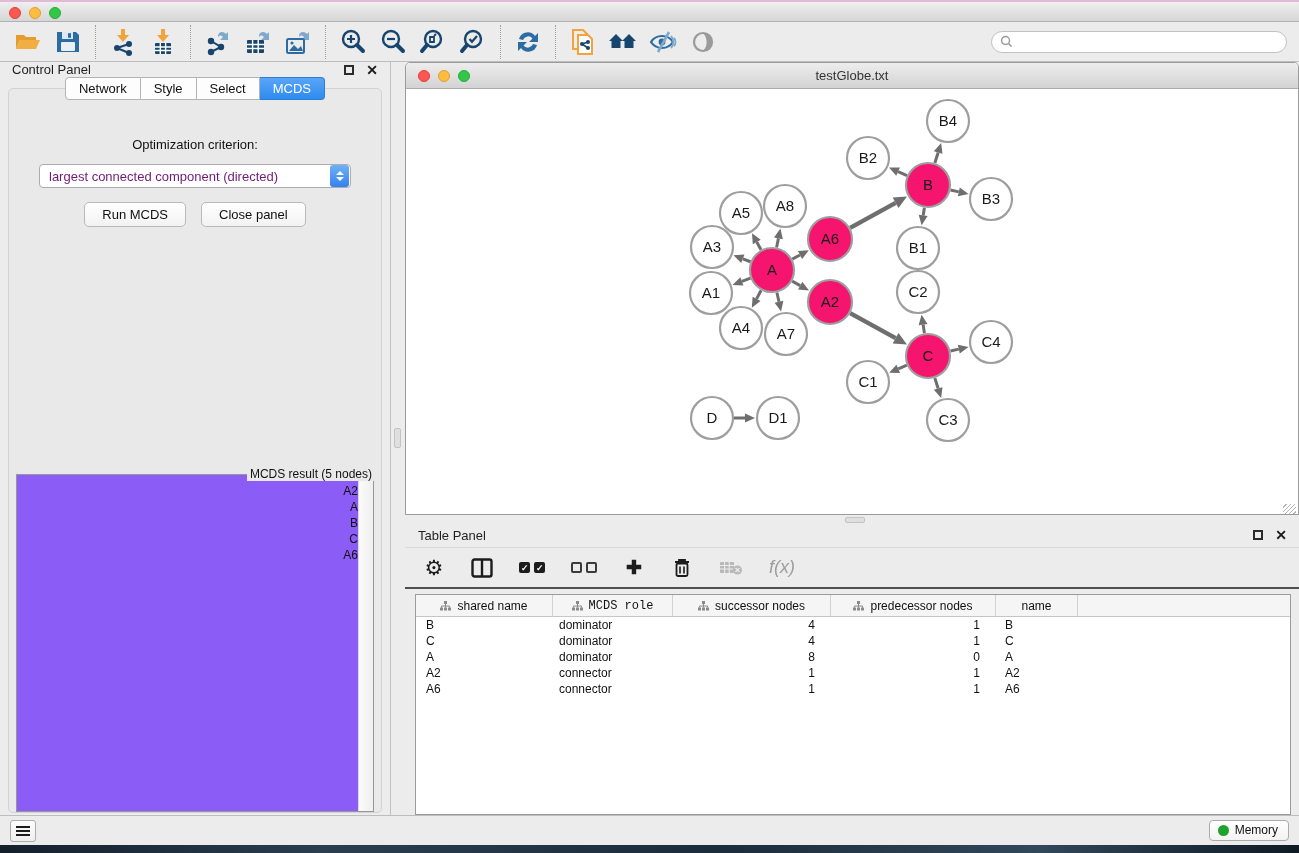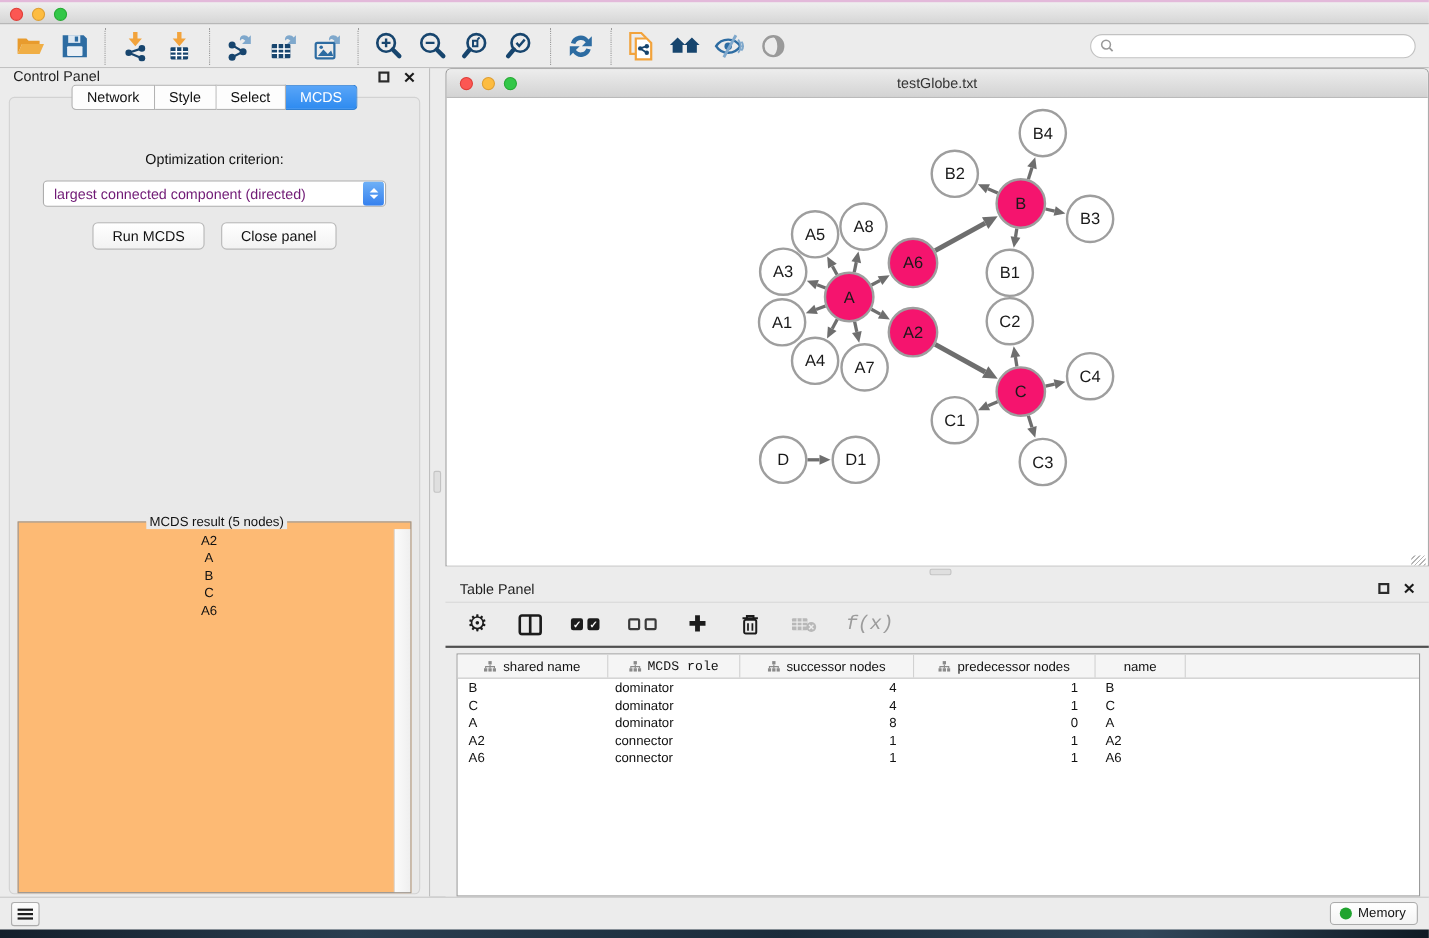--- a/index.html
+++ b/index.html
@@ -47,21 +47,21 @@
     display:flex; align-items:center; overflow:hidden; }
   .select-box .sel-text { flex:1; text-align:left; padding-left:9px; font-size:13px; color:#701a75; }
   .spinner { width:19px; height:22px; margin:0 1px; border-radius:3px; background:linear-gradient(#6FB1F7,#3580EE);
     display:flex; flex-direction:column; align-items:center; justify-content:center; gap:2px; }
   .spinner .up { width:0; height:0; border-left:4px solid transparent; border-right:4px solid transparent; border-bottom:4px solid #fff; }
   .spinner .dn { width:0; height:0; border-left:4px solid transparent; border-right:4px solid transparent; border-top:4px solid #fff; }
   .btn-row { margin-top:14px; display:flex; justify-content:center; gap:15px; }
   .push-btn { background:linear-gradient(#FFFFFF,#F2F2F2); border:1px solid #B9B9B9; border-radius:5px; padding:4px 17px;
     font-size:13px; color:#111; font-family:"Liberation Sans",sans-serif; }
 
-  fieldset.result-box { margin:240px 7px 0 7px; height:345px; border:1px solid #979797; background:#fdba74; text-align:center; position:relative; }
+  fieldset.result-box { margin:240px 7px 0 7px; height:345px; border:1px solid #979797; background:#8b5cf6; text-align:right; position:relative; }
   fieldset.result-box legend { font-size:12px; color:#111; margin-left:2px; padding:0 3px; background:#E9E9E9; }
   .result-list { position:absolute; top:0; left:0; right:15px; bottom:0; padding:2px 0 0 5px; }
   .list-item { font-size:12px; line-height:16px; color:#111; }
   .v-scroll { position:absolute; top:0; right:0; width:15px; bottom:0; background:linear-gradient(90deg,#FBFBFB,#EFEFEF); border-left:1px solid #DCDCDC; }
 
   
   .right-area { flex:1; display:flex; flex-direction:column; position:relative; }
   .splitter-v { position:absolute; left:3px; top:366px; width:7px; height:20px; background:#DFDFDF; border:1px solid #C3C3C3; border-radius:2px; }
   .network-window { margin-left:14px; height:453px; border:1px solid #9B9B9B; border-radius:5px 5px 0 0; background:#fff;
     display:flex; flex-direction:column; overflow:hidden; }
@@ -79,21 +79,21 @@
   .tp-header { height:24px; display:flex; align-items:center; padding:0 12px 0 13px; font-size:13px; color:#1F1F1F; }
   .tp-toolbar { height:42px; background:#ECECEC; border-top:1px solid #D8D8D8; border-bottom:2px solid #4F4F4F;
     display:flex; align-items:center; padding-left:18px; gap:26px; }
   .tp-tool { display:flex; align-items:center; justify-content:center; min-width:22px; height:26px; color:#1C1C1C; }
   .gear-glyph { font-size:21px; line-height:22px; }
   .plus-glyph { font-size:19px; font-weight:bold; }
   .cb-pair { display:flex; gap:4px; }
   .cb { width:11px; height:11px; border:2px solid #1C1C1C; border-radius:2px; background:#1C1C1C; color:#fff;
     font-size:9px; line-height:9px; text-align:center; font-weight:bold; }
   .cb.empty { background:#ECECEC; color:transparent; border-color:#3A3A3A; }
-  .fx-glyph { font-family:Liberation Mono, monospace; font-style:italic; font-size:18px; color:#9C9C9C; }
+  .fx-glyph { font-family:Liberation Sans, sans-serif; font-style:italic; font-size:18px; color:#9C9C9C; }
   .disabled { opacity:.55; }
 
   .tp-table { margin:5px 8px 0 10px; flex:1; border:1px solid #9B9B9B; background:#fff; overflow:hidden; display:flex; flex-direction:column; }
   .thead { display:flex; height:22px; background:#F5F5F5; border-bottom:1px solid #C6C6C6; flex:none; }
   .th { display:flex; align-items:center; justify-content:center; gap:6px; font-size:12px; color:#111; border-right:1px solid #D2D2D2; }
   .th:last-child { flex:1; border-right:none; }
   .trow { display:flex; height:16px; align-items:center; }
   .td { font-size:12px; color:#111; }
   .c0 { width:137px; padding-left:10px; }
   .c1 { width:120px; padding-left:6px; }

